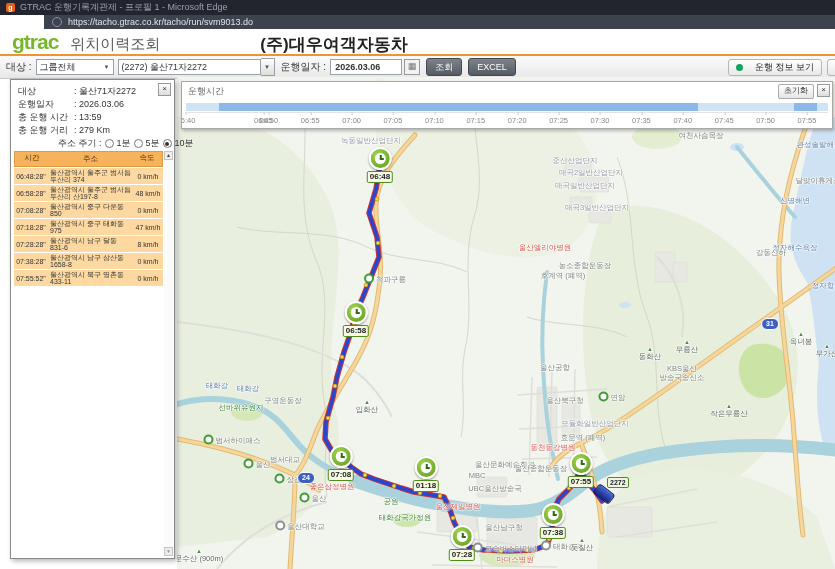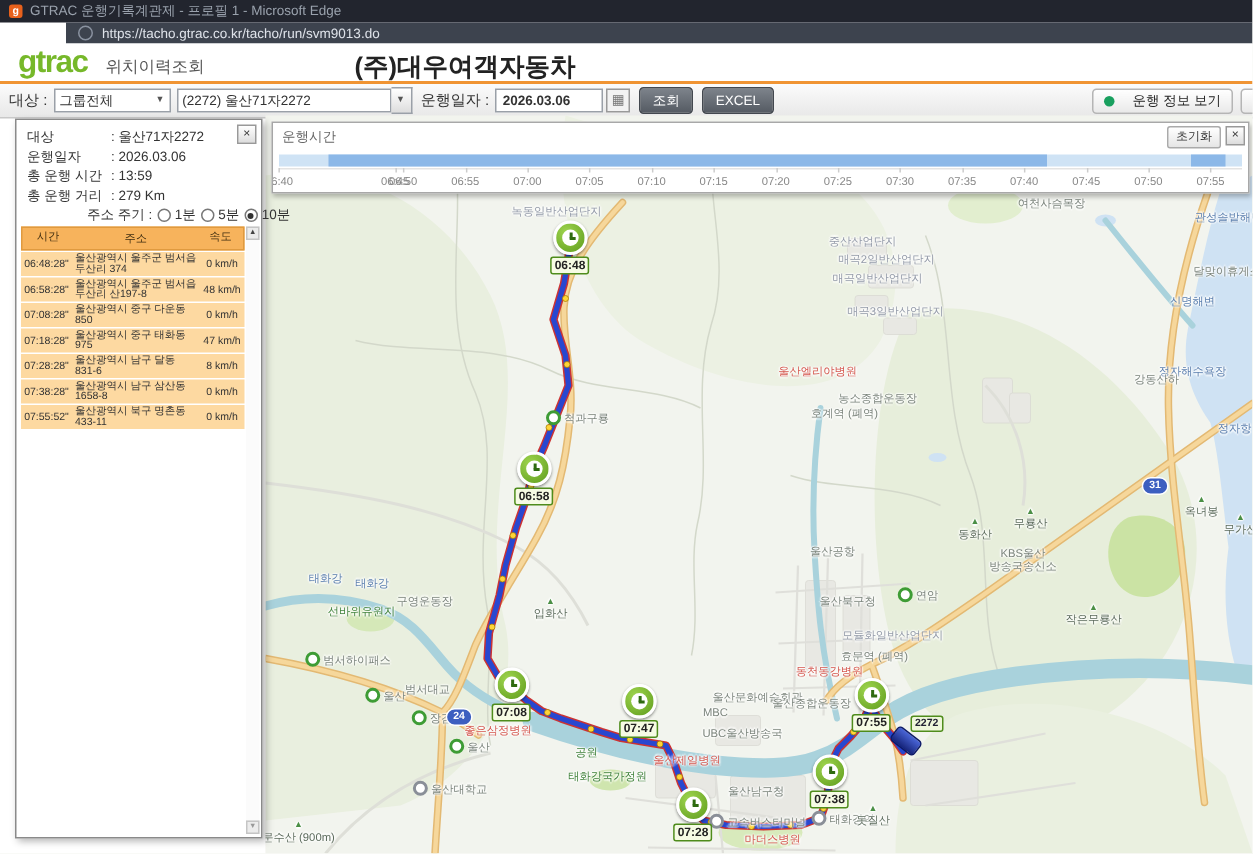--- a/index.html
+++ b/index.html
@@ -15,21 +15,21 @@
   .titletext{font-size:9px;color:#9aa2ad;white-space:nowrap;}
   .urlbar{position:absolute;left:0;top:15px;right:0;height:14px;background:#3d434e;
           display:flex;align-items:center;gap:6px;padding-left:8px;margin-left:44px;}
   .urlicon{width:8px;height:8px;border:1px solid #8a92a0;border-radius:50%;flex:none;}
   .urltext{font-size:9px;color:#dfe3ea;white-space:nowrap;}
 
   
   .appheader{position:absolute;left:0;top:29px;right:0;height:25px;background:#fff;
              border-bottom:2px solid #f09433;display:flex;align-items:center;}
   .logo{font-size:21px;font-weight:bold;color:#76b82a;margin-left:12px;letter-spacing:-1px;line-height:20px;}
-  .pagetitle{font-size:11px;color:#555;margin-left:12px;margin-top:5px;}
+  .pagetitle{font-size:15px;color:#555;margin-left:12px;margin-top:5px;}
   .company{font-size:17px;font-weight:bold;color:#222;margin-left:100px;margin-top:5px;}
 
   
   .toolbar{position:absolute;left:0;top:56px;right:0;height:22px;
            background:linear-gradient(#fbfbfb,#e8e8e8);border-bottom:1px solid #c8c8c8;
            display:flex;align-items:center;font-size:10px;color:#333;}
   .tb-label{margin-left:6px;white-space:nowrap;}
   .tb-select{margin-left:4px;width:70px;height:14px;border:1px solid #9aa0a8;background:#fff;
              font-size:9px;display:flex;align-items:center;justify-content:space-between;padding:0 3px;}
   .tb-select .arr{font-size:6px;color:#555;}
@@ -365,21 +365,21 @@
         <div class="marker" style="left: 164px; top: 380px;">
           <div class="mkr-circle">
             <div class="mkr-face"></div>
           </div>
           <div class="mkr-label">07:08</div>
         </div>
         <div class="marker" style="left: 249px; top: 391px;">
           <div class="mkr-circle">
             <div class="mkr-face"></div>
           </div>
-          <div class="mkr-label">07:47</div>
+          <div class="mkr-label">01:18</div>
         </div>
         <div class="marker" style="left: 285px; top: 460px;">
           <div class="mkr-circle">
             <div class="mkr-face"></div>
           </div>
           <div class="mkr-label">07:28</div>
         </div>
         <div class="marker" style="left: 376px; top: 438px;">
           <div class="mkr-circle">
             <div class="mkr-face"></div>

